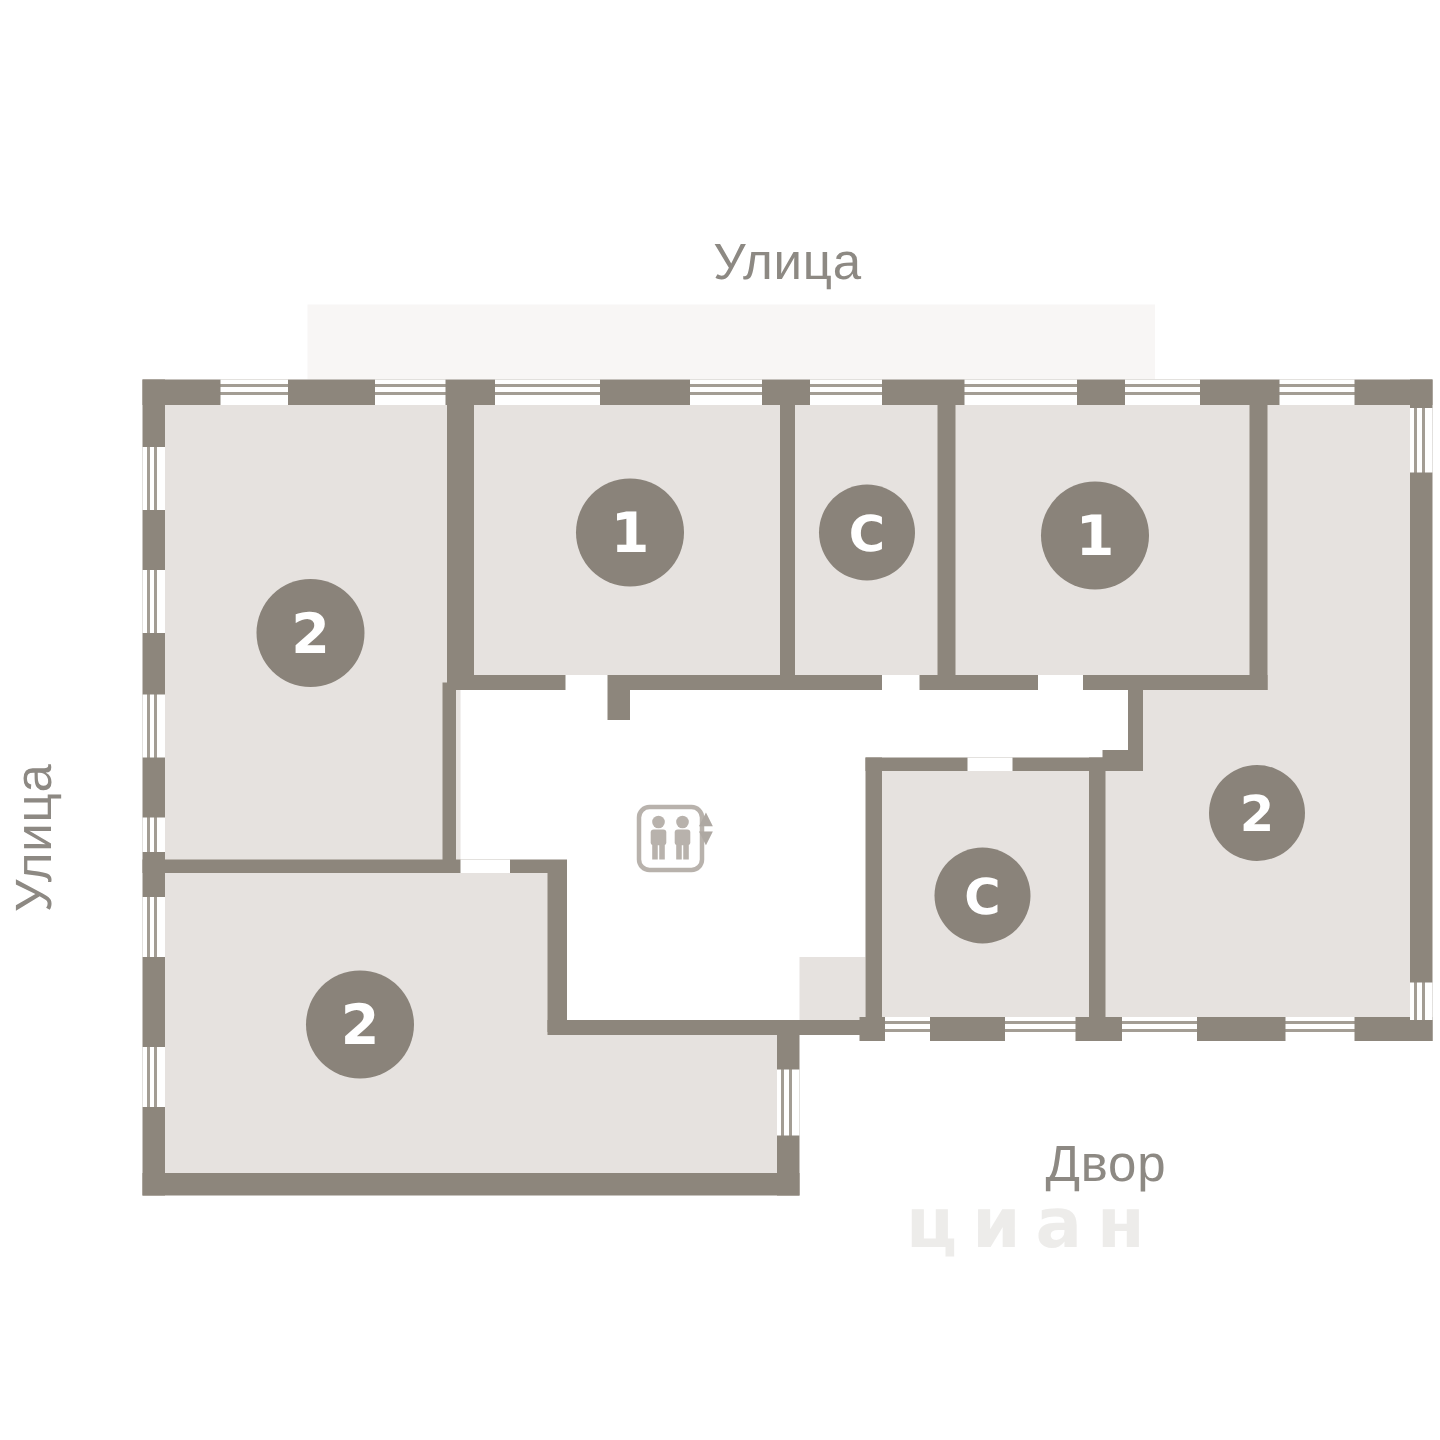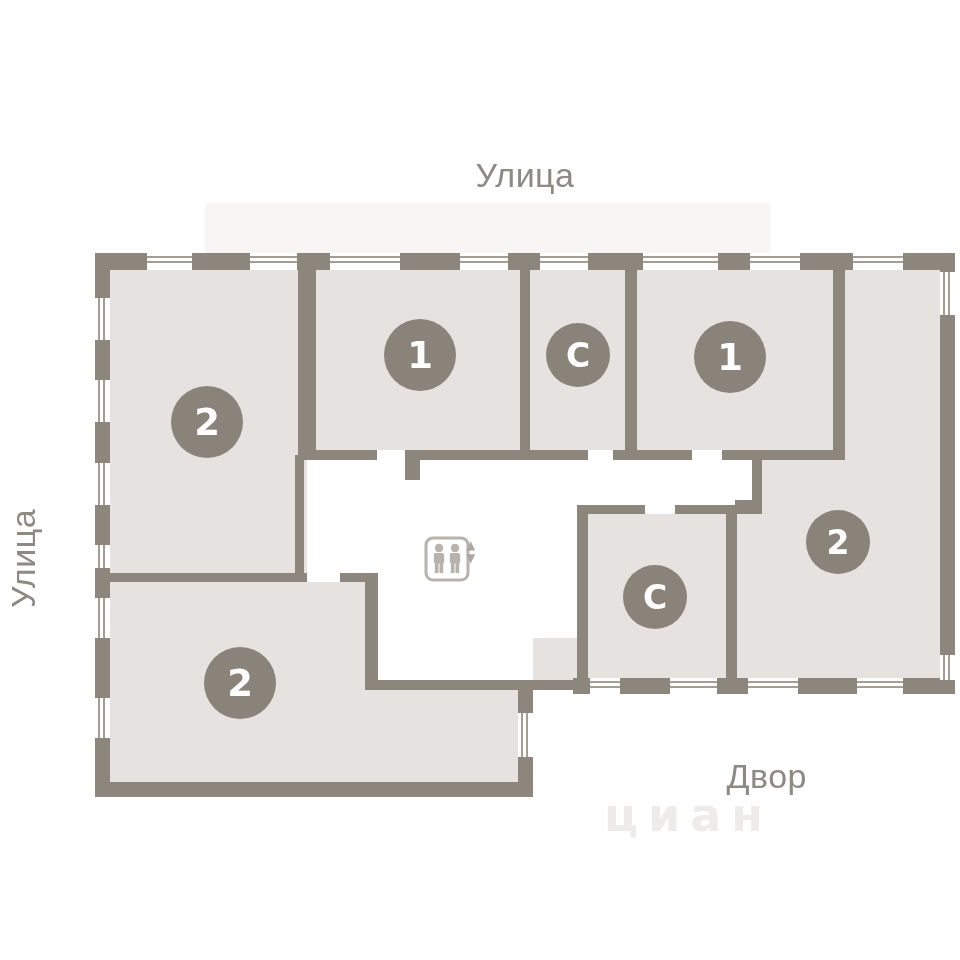--- a/index.html
+++ b/index.html
@@ -17,21 +17,21 @@
   
   .wv{position:absolute;width:15px;
       background:linear-gradient(90deg,#ffffff 0 3px,#a39d94 3px 5px,#ffffff 5px 8px,#a39d94 8px 10px,#ffffff 10px 100%);}
 
   .badge{position:absolute;border-radius:50%;background:#8a837a;color:#fff;
          display:flex;align-items:center;justify-content:center;
          font-weight:bold;font-family:"DejaVu Sans",sans-serif;}
   .badge.big{width:72px;height:72px;font-size:37px;}
   .badge.small{width:64px;height:64px;font-size:33px;}
 
-  .side-label{position:absolute;color:#8d8983;font-size:34px;letter-spacing:.5px;text-align:right;}
+  .side-label{position:absolute;color:#8d8983;font-size:34px;letter-spacing:.5px;}
   .side-label.vert{writing-mode:vertical-rl;transform:rotate(180deg);}
 
   .strip{position:absolute;background:#f8f6f5;}
 
   .lift-box{position:absolute;left:424px;top:536px;}
   .lift-arrows{position:absolute;left:466px;top:539px;color:#aea8a2;font-size:12px;
                line-height:13px;text-align:center;font-family:"DejaVu Sans",sans-serif;}
   .watermark{position:absolute;left:604px;top:788px;font-size:46px;font-weight:bold;
              letter-spacing:10px;color:rgba(190,185,180,0.28);font-family:"DejaVu Sans",sans-serif;}
 </style>

